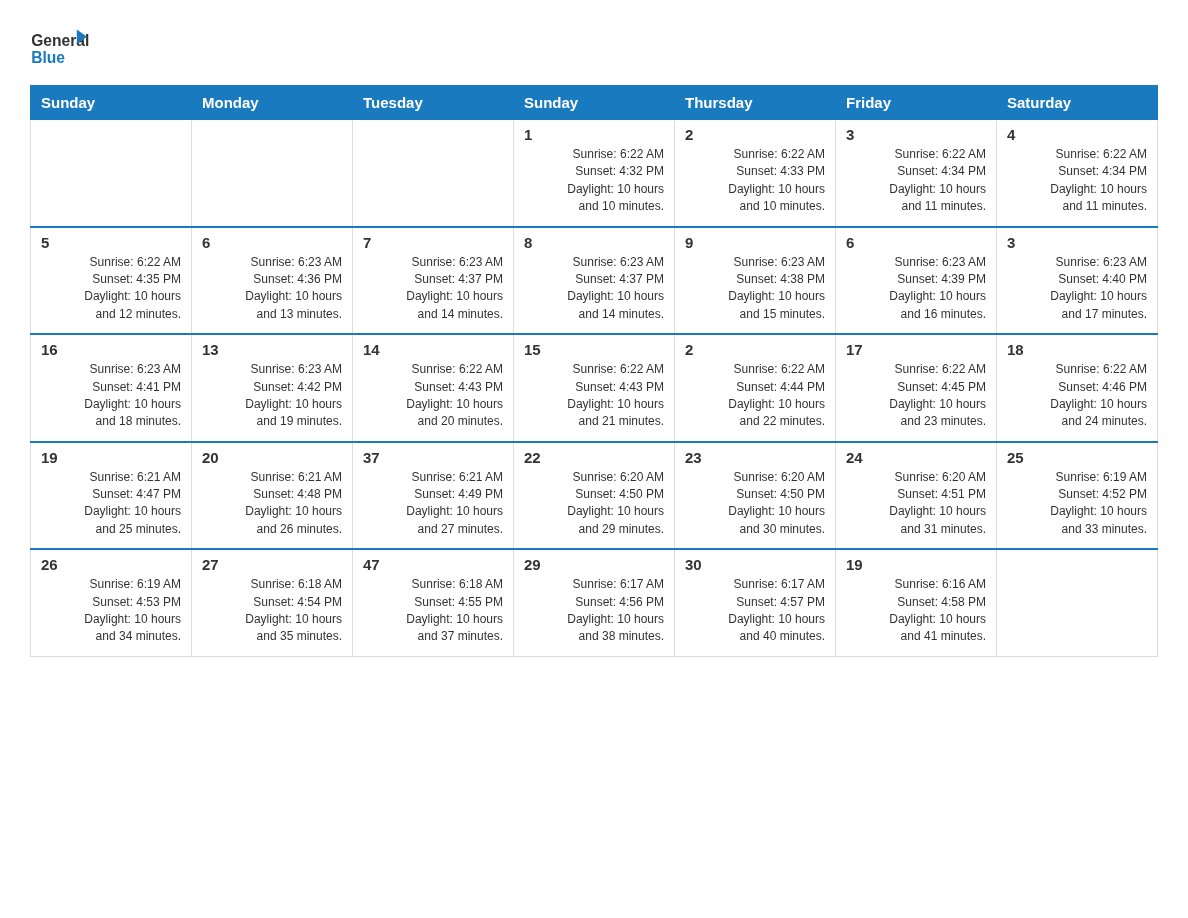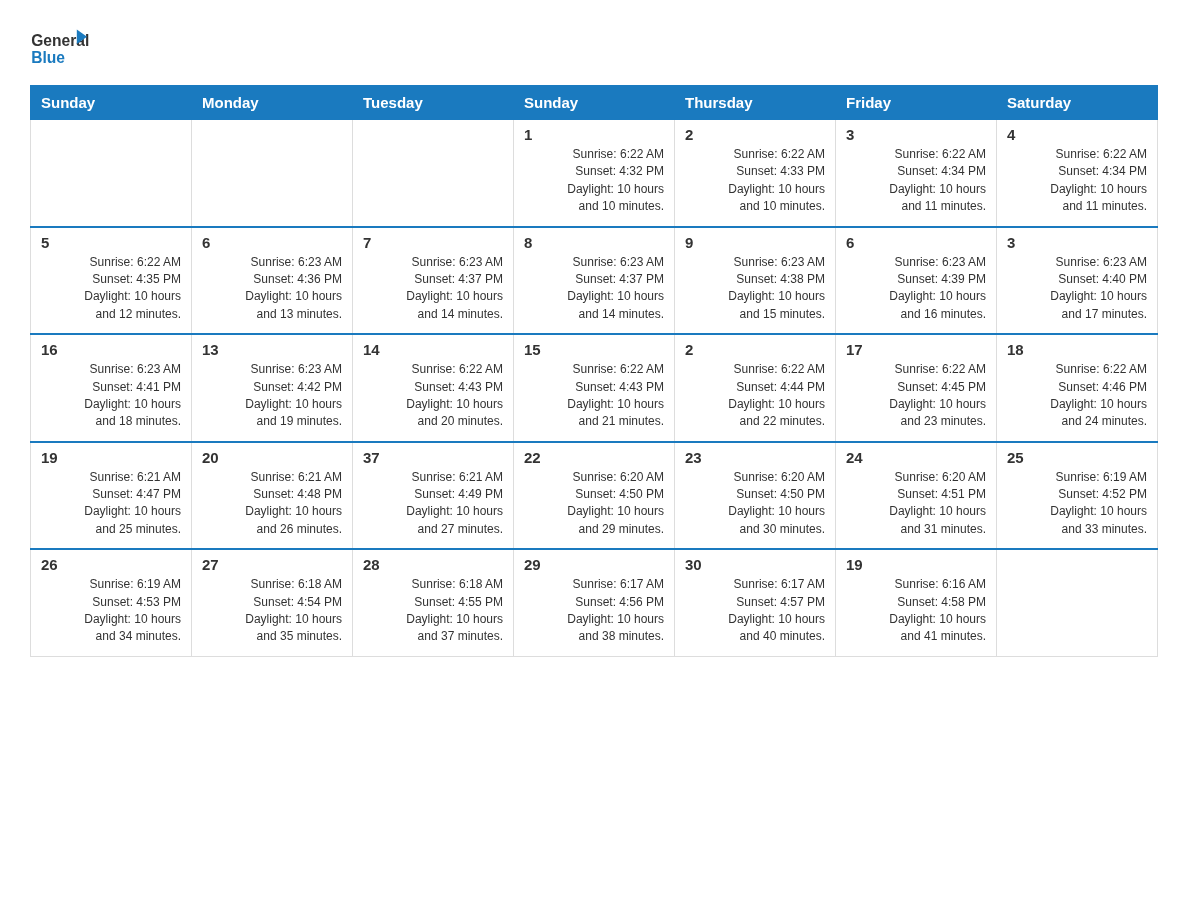--- a/index.html
+++ b/index.html
@@ -231,21 +231,21 @@
       <tr class="row-separator">
         <td>
           <span class="day-number">26</span>
           <div class="day-info">Sunrise: 6:19 AM<br>Sunset: 4:53 PM<br>Daylight: 10 hours<br>and 34 minutes.</div>
         </td>
         <td>
           <span class="day-number">27</span>
           <div class="day-info">Sunrise: 6:18 AM<br>Sunset: 4:54 PM<br>Daylight: 10 hours<br>and 35 minutes.</div>
         </td>
         <td>
-          <span class="day-number">28</span>
+          <span class="day-number">47</span>
           <div class="day-info">Sunrise: 6:18 AM<br>Sunset: 4:55 PM<br>Daylight: 10 hours<br>and 37 minutes.</div>
         </td>
         <td>
           <span class="day-number">29</span>
           <div class="day-info">Sunrise: 6:17 AM<br>Sunset: 4:56 PM<br>Daylight: 10 hours<br>and 38 minutes.</div>
         </td>
         <td>
           <span class="day-number">30</span>
           <div class="day-info">Sunrise: 6:17 AM<br>Sunset: 4:57 PM<br>Daylight: 10 hours<br>and 40 minutes.</div>
         </td>

